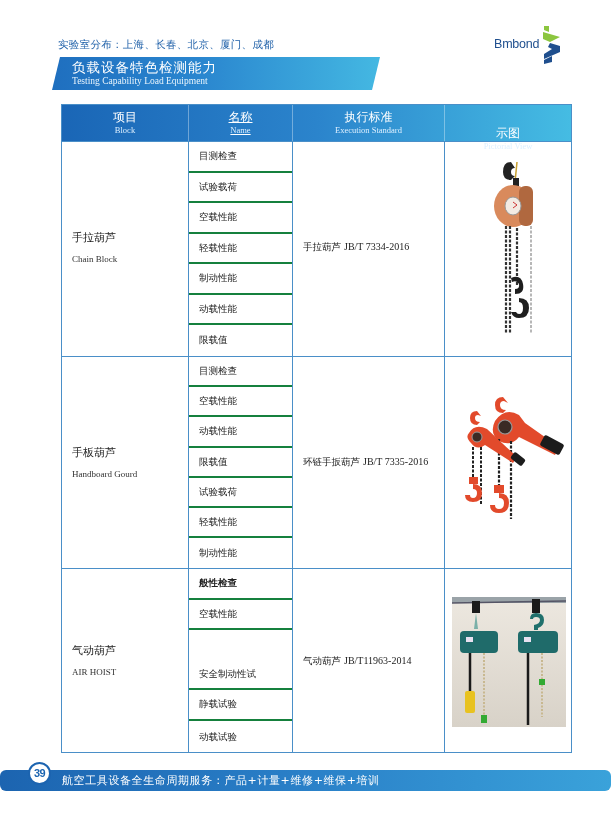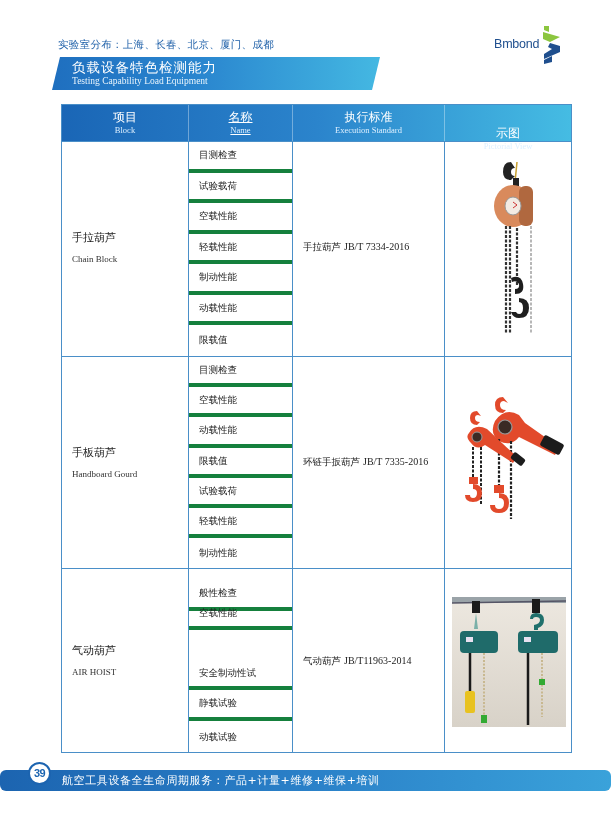--- a/index.html
+++ b/index.html
@@ -23,21 +23,21 @@
   .th { position: absolute; top: 0; height: 36px; text-align: center; color: #ffffff; border-right: 1px solid rgba(255,255,255,0.35); }
   .th:last-child { border-right: none; margin-top: 16px; }
   .th-cn { display: block; font-family: "DejaVu Serif", serif; font-size: 12px; margin-top: 5px; line-height: 14px; }
   .th-en { display: block; font-family: "Liberation Serif", serif; font-size: 8.5px; line-height: 12px; color: #dcefff; }
 
   .group { position: absolute; left: 0; width: 509px; border-top: 1px solid #4a8fc8; }
   .cell { position: absolute; top: 0; height: 100%; border-right: 1px solid #4a8fc8; }
   .cell:last-child { border-right: none; }
   .item-cn { position: absolute; left: 10px; font-size: 11px; color: #222; }
   .item-en { position: absolute; left: 10px; font-family: "Liberation Serif", serif; font-size: 9px; color: #333; }
-  .name-row { position: absolute; left: 0; width: 100%; border-bottom: 4px solid #15803d; font-size: 9.5px; color: #222; padding-left: 10px; display: flex; align-items: center; }
+  .name-row { position: absolute; left: 0; width: 100%; border-bottom: 2px solid #15803d; font-size: 9.5px; color: #222; padding-left: 10px; display: flex; align-items: center; }
   .name-row:last-child { border-bottom: none; }
   .std { position: absolute; left: 10px; font-size: 9.5px; color: #222; white-space: nowrap; }
   .std .code { font-family: "Liberation Serif", serif; font-size: 10px; }
   .pic { position: absolute; }
 
   .footer { position: absolute; left: 0; top: 770px; width: 611px; height: 21px;
     background: linear-gradient(90deg, #1c64b0 0%, #2a80c8 50%, #3aa2da 100%); border-radius: 6px; }
   .page-badge { position: absolute; left: 28px; top: 762px; width: 23px; height: 23px; border-radius: 50%; background: #ffffff; border: 2px solid #1c64b0;
     font-family: "Liberation Sans", sans-serif; font-weight: bold; font-size: 11px; color: #1c64b0; text-align: center; line-height: 19px; letter-spacing: -0.5px; }
   .footer-text { position: absolute; left: 62px; top: 3px; font-size: 11px; color: #ffffff; letter-spacing: 0.6px; }
@@ -172,21 +172,21 @@
       </svg>
     </div>
   </div>
 
   <div class="group" style="top:463px;height:185px;">
     <div class="cell" style="left:0;width:127px;">
       <span class="item-cn" style="top:74px;">气动葫芦</span>
       <span class="item-en" style="top:98px;">AIR HOIST</span>
     </div>
     <div class="cell" style="left:127px;width:104px;">
-      <div class="name-row" style="top:11px;height:31px;">般性检查</div>
+      <div class="name-row" style="top:0;height:31px;font-weight:bold;">般性检查</div>
       <div class="name-row" style="top:31px;height:30px;">空载性能</div>
       <div class="name-row" style="top:91px;height:30px;">安全制动性试</div>
       <div class="name-row" style="top:121px;height:31px;">静载试验</div>
       <div class="name-row" style="top:152px;height:32px;">动载试验</div>
     </div>
     <div class="cell" style="left:231px;width:152px;">
       <span class="std" style="top:86px;">
         <span>气动葫芦</span>
         <span class="code">JB/T11963-2014</span>
       </span>

